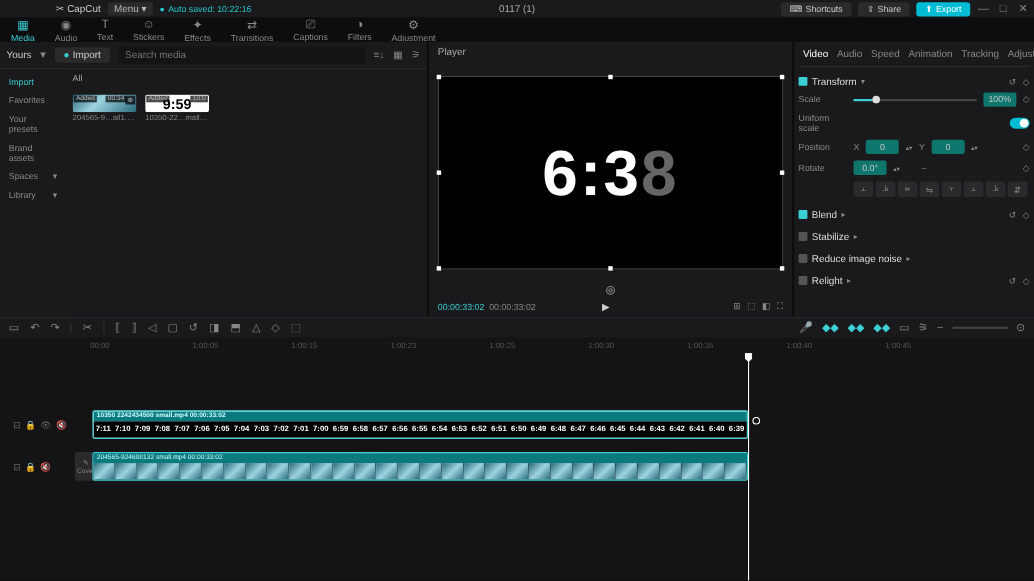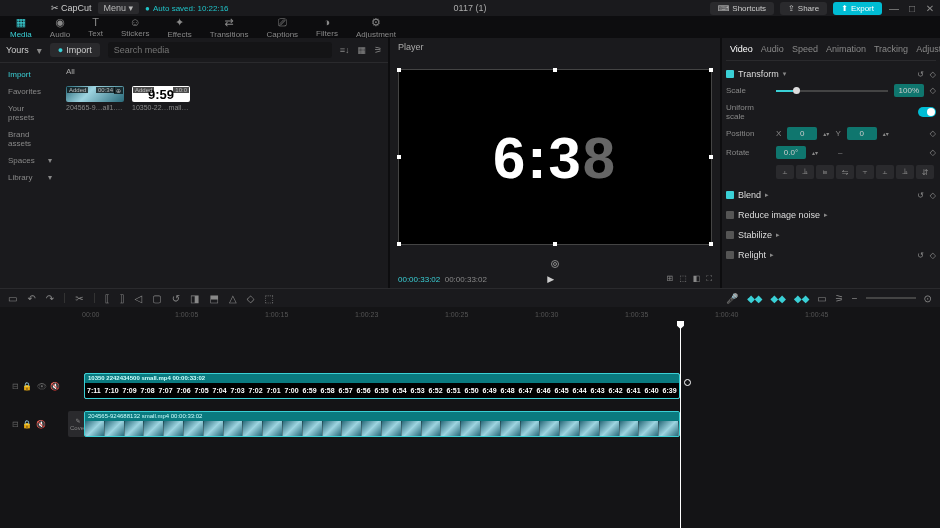--- a/index.html
+++ b/index.html
@@ -314,28 +314,28 @@
           <span class="arr">▸</span>
           <span class="r">
             <span>↺</span>
             <span>◇</span>
           </span>
         </div>
       </div>
     <div class="section">
         <div class="sect-hdr">
           <span class="chk off"></span>
-          <span>Reduce image noise</span>
+          <span>Stabilize</span>
           <span class="arr">▸</span>
         </div>
       </div>
     <div class="section">
         <div class="sect-hdr">
           <span class="chk off"></span>
-          <span>Stabilize</span>
+          <span>Reduce image noise</span>
           <span class="arr">▸</span>
         </div>
       </div>
     <div class="section">
         <div class="sect-hdr">
           <span class="chk off"></span>
           <span>Relight</span>
           <span class="arr">▸</span>
           <span class="r">
             <span>↺</span>

